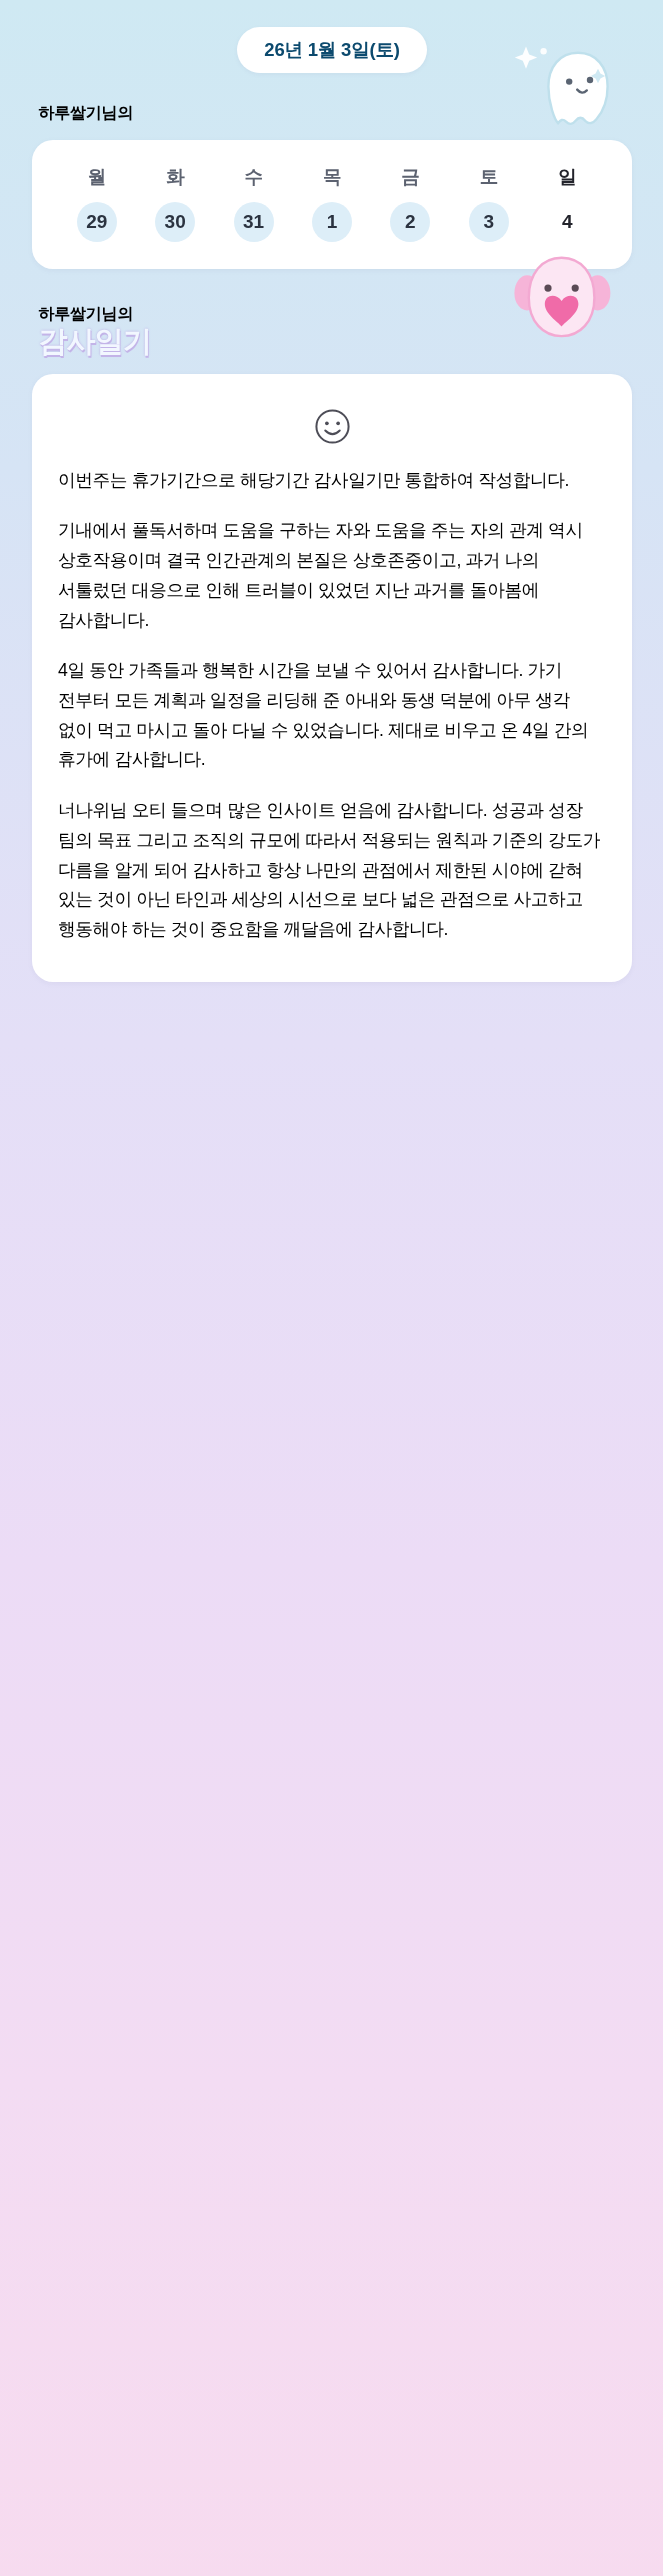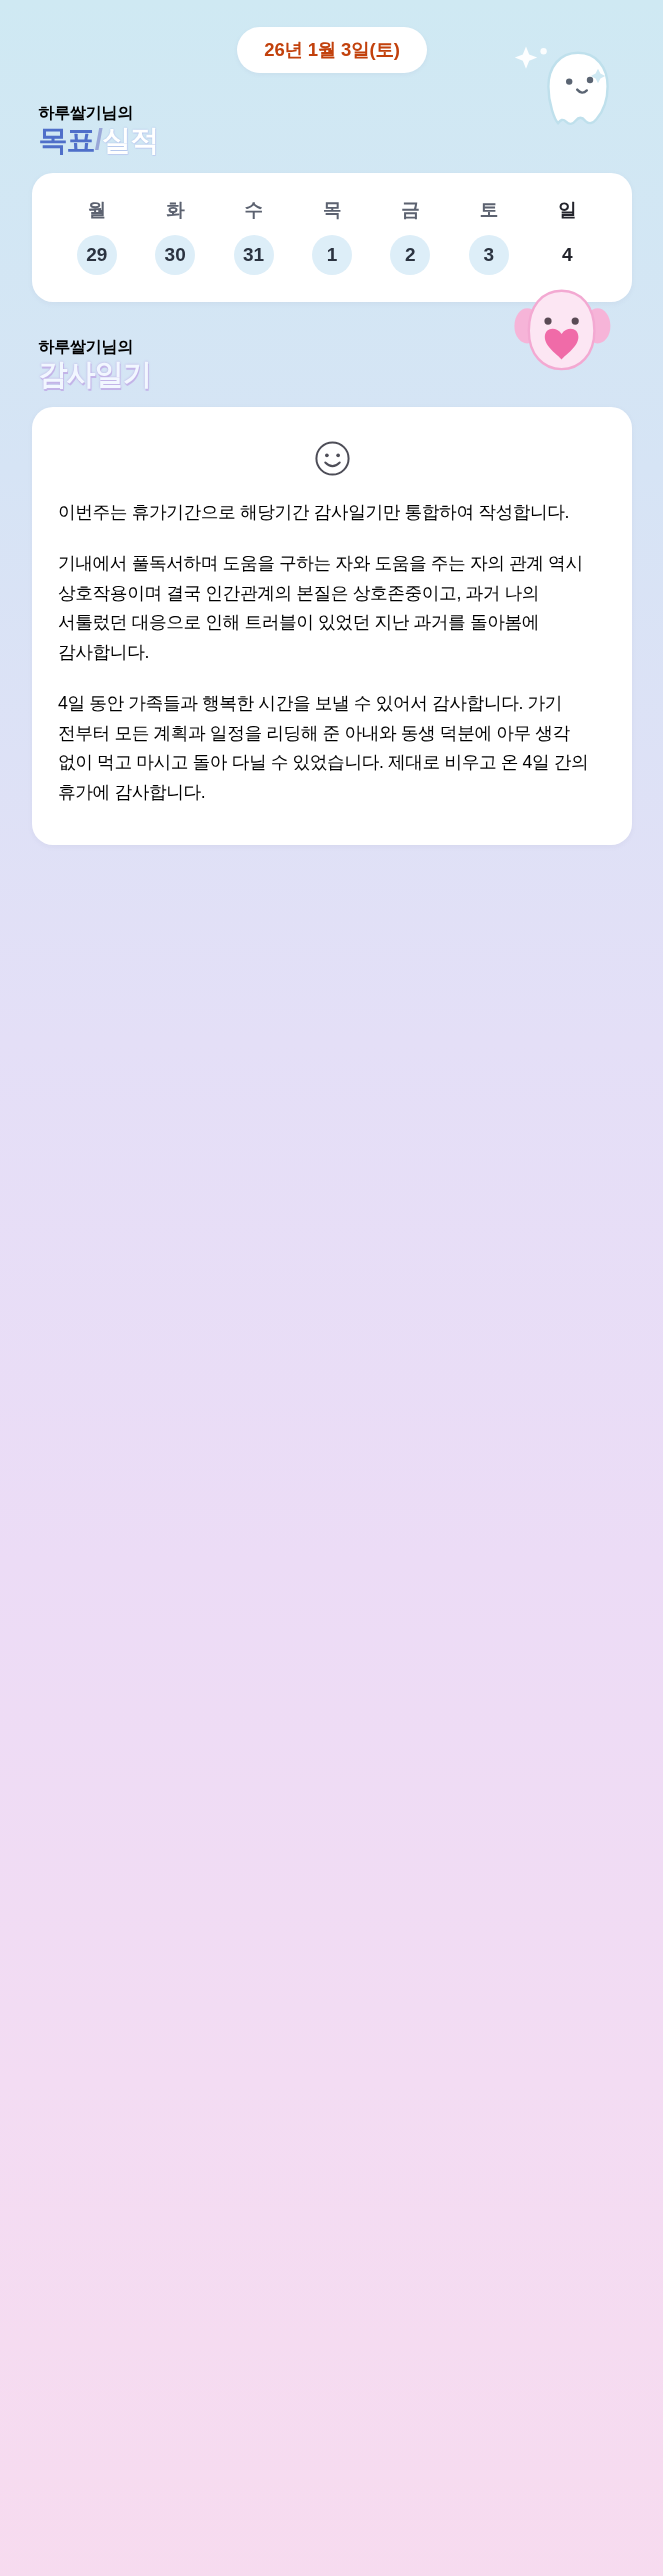--- a/index.html
+++ b/index.html
@@ -55,21 +55,21 @@
     display: flex;
     justify-content: center;
     margin-top: 27px;
   }
   .date-pill {
     background: #ffffff;
     border-radius: 802px;
     padding: 10.4px 27px;
     font-size: 18.5px;
     font-weight: bold;
-    color: #c2410c;
+    color: #0c4a6e;
     letter-spacing: -0.2px;
     box-shadow: 0 1.6px 4px rgba(110,110,160,0.08);
   }
 
   
   .section-head {
     margin-top: 30.5px;
     padding-left: 6.4px;
     position: relative;
     z-index: 3;
@@ -185,23 +185,20 @@
 <div class="page">
 
 
   <div class="date-pill-wrap">
     <div class="date-pill">26년 1월 3일(토)</div>
   </div>
 
   <div class="goal-wrap">
     <div class="section-head">
       <div class="section-sub">하루쌀기님의</div>
-      <div class="section-title goal-title">
-        <span class="t1">목표</span><span class="slash">/</span><span class="t2">실적</span>
-      </div>
     </div>
 
     <div class="goal-mascot">
       <svg viewBox="0 0 150 110" width="120" height="88">
         <path d="M30 8 L34 18 L44 22 L34 26 L30 36 L26 26 L16 22 L26 18 Z" fill="#ffffff" opacity="0.95"></path>
         <circle cx="52" cy="14" r="4" fill="#ffffff" opacity="0.9"></circle>
         <path d="M95 16 C72 16 58 34 58 58 C58 80 66 100 70 104 C73 100 76 98 80 102 C84 106 88 106 92 101 C96 96 100 96 104 101 C109 106 114 104 118 99 C124 92 132 78 132 58 C132 34 118 16 95 16 Z" fill="#ffffff" stroke="#bfe0ec" stroke-width="3"></path>
         <circle cx="84" cy="52" r="4" fill="#5a6472"></circle>
         <circle cx="110" cy="50" r="4" fill="#5a6472"></circle>
         <path d="M94 62 q6 7 12 1" stroke="#5a6472" stroke-width="3" fill="none" stroke-linecap="round"></path>
@@ -266,18 +263,19 @@
           <circle cx="23" cy="23" r="20" fill="none" stroke="#4d4d57" stroke-width="2.5"></circle>
           <circle cx="16" cy="19" r="2.3" fill="#4d4d57"></circle>
           <circle cx="30" cy="19" r="2.3" fill="#4d4d57"></circle>
           <path d="M14 28 q9 9 18 0" stroke="#4d4d57" stroke-width="2.5" fill="none" stroke-linecap="round"></path>
         </svg>
       </div>
       <div class="diary-body">
         <p>이번주는 휴가기간으로 해당기간 감사일기만 통합하여 작성합니다.</p>
         <p>기내에서 풀독서하며 도움을 구하는 자와 도움을 주는 자의 관계 역시 상호작용이며 결국 인간관계의 본질은 상호존중이고, 과거 나의 서툴렀던 대응으로 인해 트러블이 있었던 지난 과거를 돌아봄에 감사합니다.</p>
         <p>4일 동안 가족들과 행복한 시간을 보낼 수 있어서 감사합니다. 가기 전부터 모든 계획과 일정을 리딩해 준 아내와 동생 덕분에 아무 생각 없이 먹고 마시고 돌아 다닐 수 있었습니다. 제대로 비우고 온 4일 간의 휴가에 감사합니다.</p>
+        <p>너나위님 오티 들으며 많은 인사이트 얻음에 감사합니다. 성공과 성장 팀의 목표 그리고 조직의 규모에 따라서 적용되는 원칙과 기준의 강도가 다름을 알게 되어 감사하고 항상 나만의 관점에서 제한된 시야에 갇혀 있는 것이 아닌 타인과 세상의 시선으로 보다 넓은 관점으로 사고하고 행동해야 하는 것이 중요함을 깨달음에 감사합니다.</p>
       </div>
     </div>
   </div>
 
 </div>
 
 
 </body></html>

